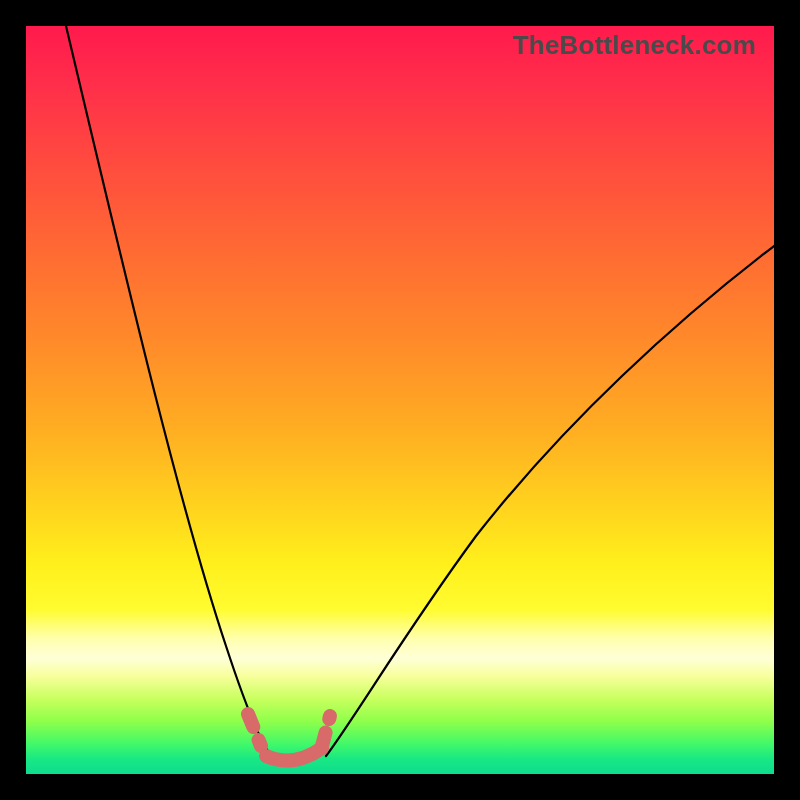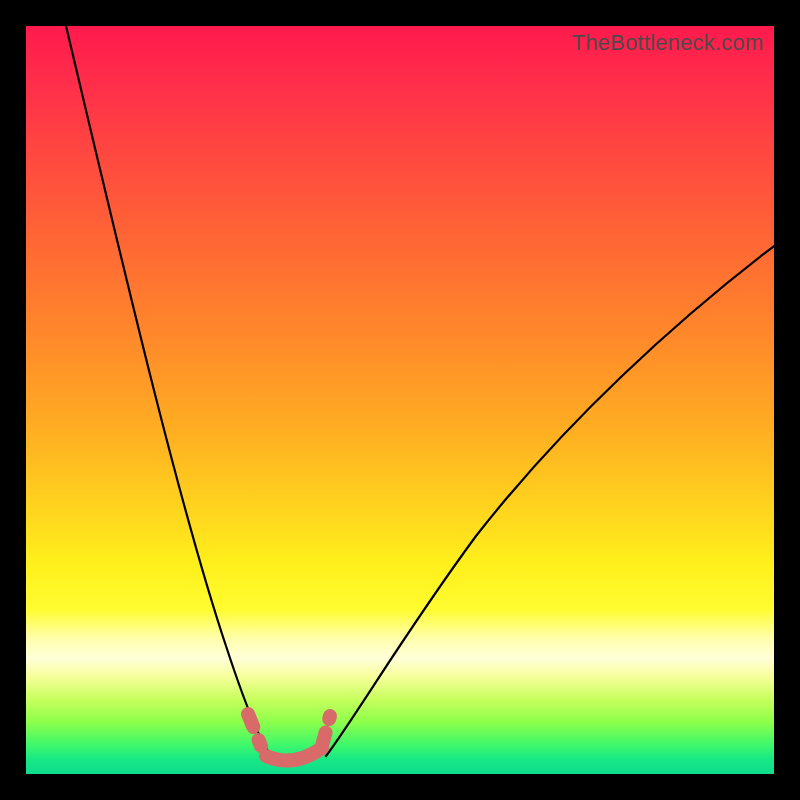--- a/index.html
+++ b/index.html
@@ -43,24 +43,24 @@
       #c8ff5e 90%,
       #8eff4a 93%,
       #41f86a 96%,
       #18e884 98%,
       #0edc8e 100%
     );
   }
   .watermark {
     position: absolute;
     top: 4px;
-    right: 10px;
+    right: 18px;
     color: #4a4a4a;
-    font-size: 22px;
-    font-weight: 400;
+    font-size: 26px;
+    font-weight: 700;
     letter-spacing: 0.2px;
     user-select: none;
   }
   svg.curves {
     position: absolute;
     left: 0;
     top: 0;
     width: 748px;
     height: 748px;
   }

